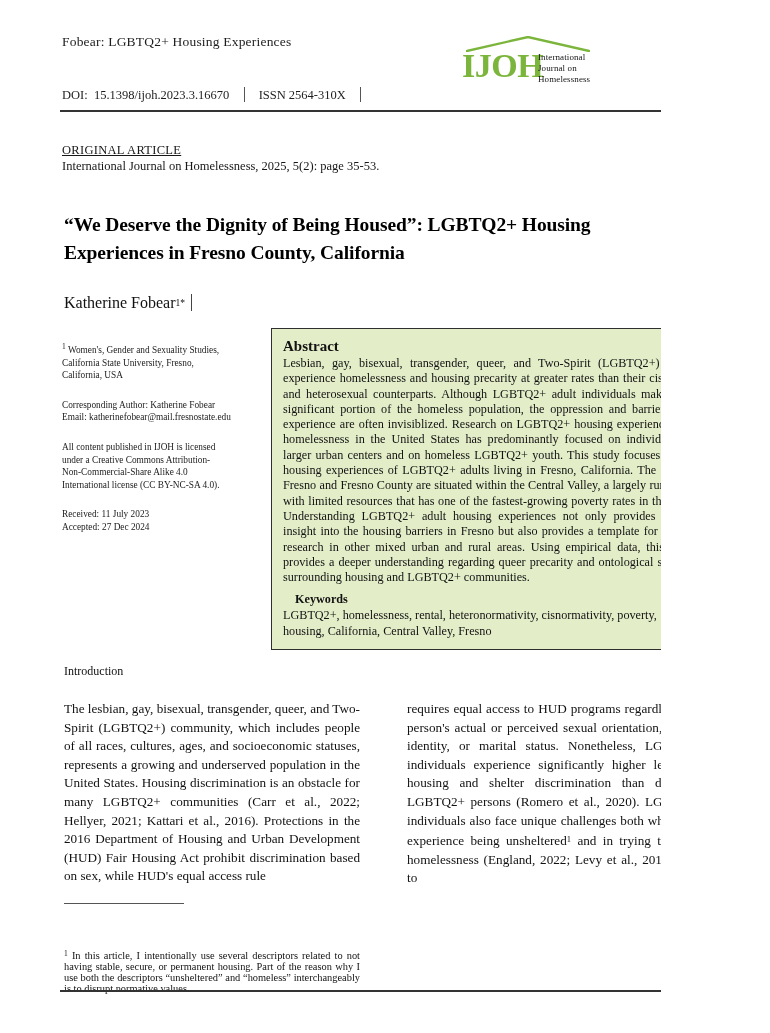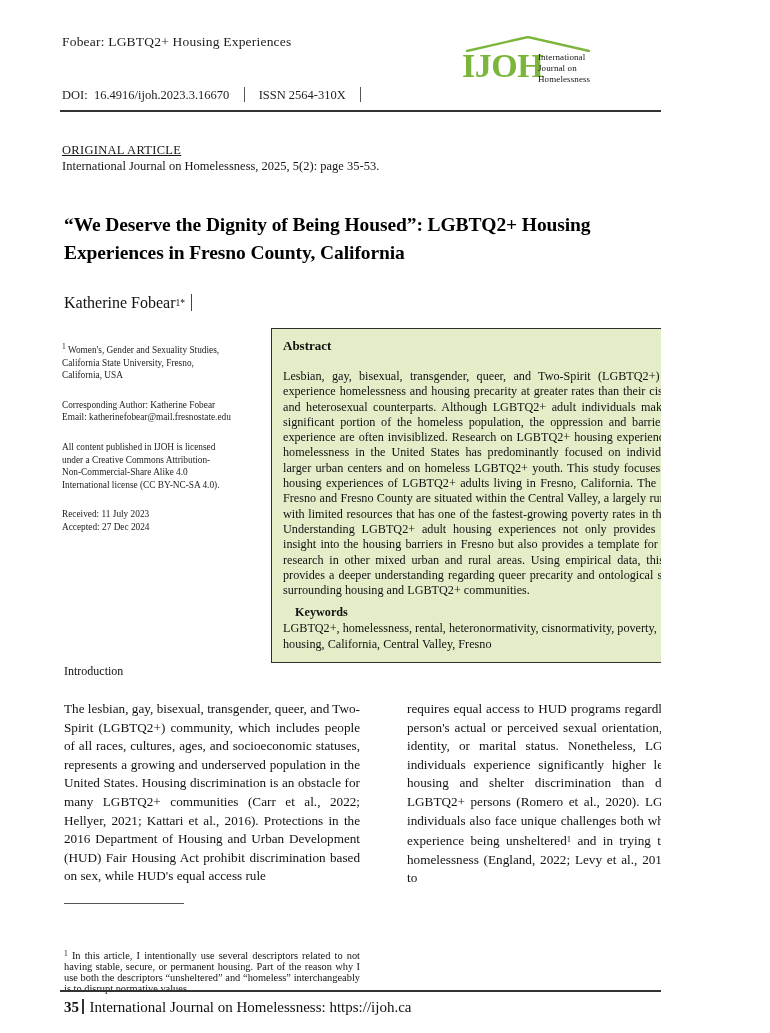--- a/index.html
+++ b/index.html
@@ -165,23 +165,23 @@
     position: absolute;
     left: 271px;
     top: 328px;
     width: 437px;
     box-sizing: border-box;
     background: #e3eec9;
     border: 1px solid #2f2f2f;
     padding: 9px 11px 10px 11px;
   }
   .abstract-h {
-    font-size: 13px;
+    font-size: 15px;
     font-weight: bold;
-    margin: 0 0 15px 0;
+    margin: 0 0 1px 0;
     color: #111;
   }
   .abstract-text {
     font-size: 12.2px;
     line-height: 15.3px;
     text-align: justify;
     margin: 0;
     color: #111;
     hyphens: none;
   }
@@ -285,21 +285,21 @@
     <div class="logo-ijoh">IJOH</div>
     <div class="logo-words">
       <div>International</div>
       <div>Journal on</div>
       <div>Homelessness</div>
     </div>
   </div>
 
   <div class="doi-line">
     <span>DOI:</span>&nbsp;
-    <span>16.4916/ijoh.2023.3.16670</span>
+    <span>15.1398/ijoh.2023.3.16670</span>
     <span class="sep"></span>
     <span>ISSN 2564-310X</span>
     <span class="sep"></span>
   </div>
   <div class="rule-top"></div>
 
   <div class="article-type">ORIGINAL ARTICLE</div>
   <div class="article-cite">International Journal on Homelessness, 2025, 5(2): page 35-53.</div>
 
   <h1 class="title">“We Deserve the Dignity of Being Housed”: LGBTQ2+ Housing Experiences in Fresno County, California</h1>
@@ -345,17 +345,14 @@
   <div class="col col-right">
     <p><span>requires equal access to HUD programs regardless of a person's actual or perceived sexual orientation, gender identity, or marital status. Nonetheless, LGBTQ2+ individuals experience significantly higher levels of housing and shelter discrimination than do non-LGBTQ2+ persons (Romero et al., 2020). LGBTQ2+ individuals also face unique challenges both when they experience being unsheltered</span><sup>1</sup><span> and in trying to avoid homelessness (England, 2022; Levy et al., 2017). Due to</span></p>
   </div>
 
   <div class="fn-rule"></div>
   <div class="fn fn-left">
     <p><sup>1</sup><span> In this article, I intentionally use several descriptors related to not having stable, secure, or permanent housing. Part of the reason why I use both the descriptors “unsheltered” and “homeless” interchangeably is to disrupt normative values</span></p>
   </div>
 
   <div class="rule-bot"></div>
-  <div class="footer">
-    <span class="pg">35</span><span class="bar"></span><span>International Journal on Homelessness: https://ijoh.ca</span>
-  </div>
 
 </div>
 
 </body></html>

